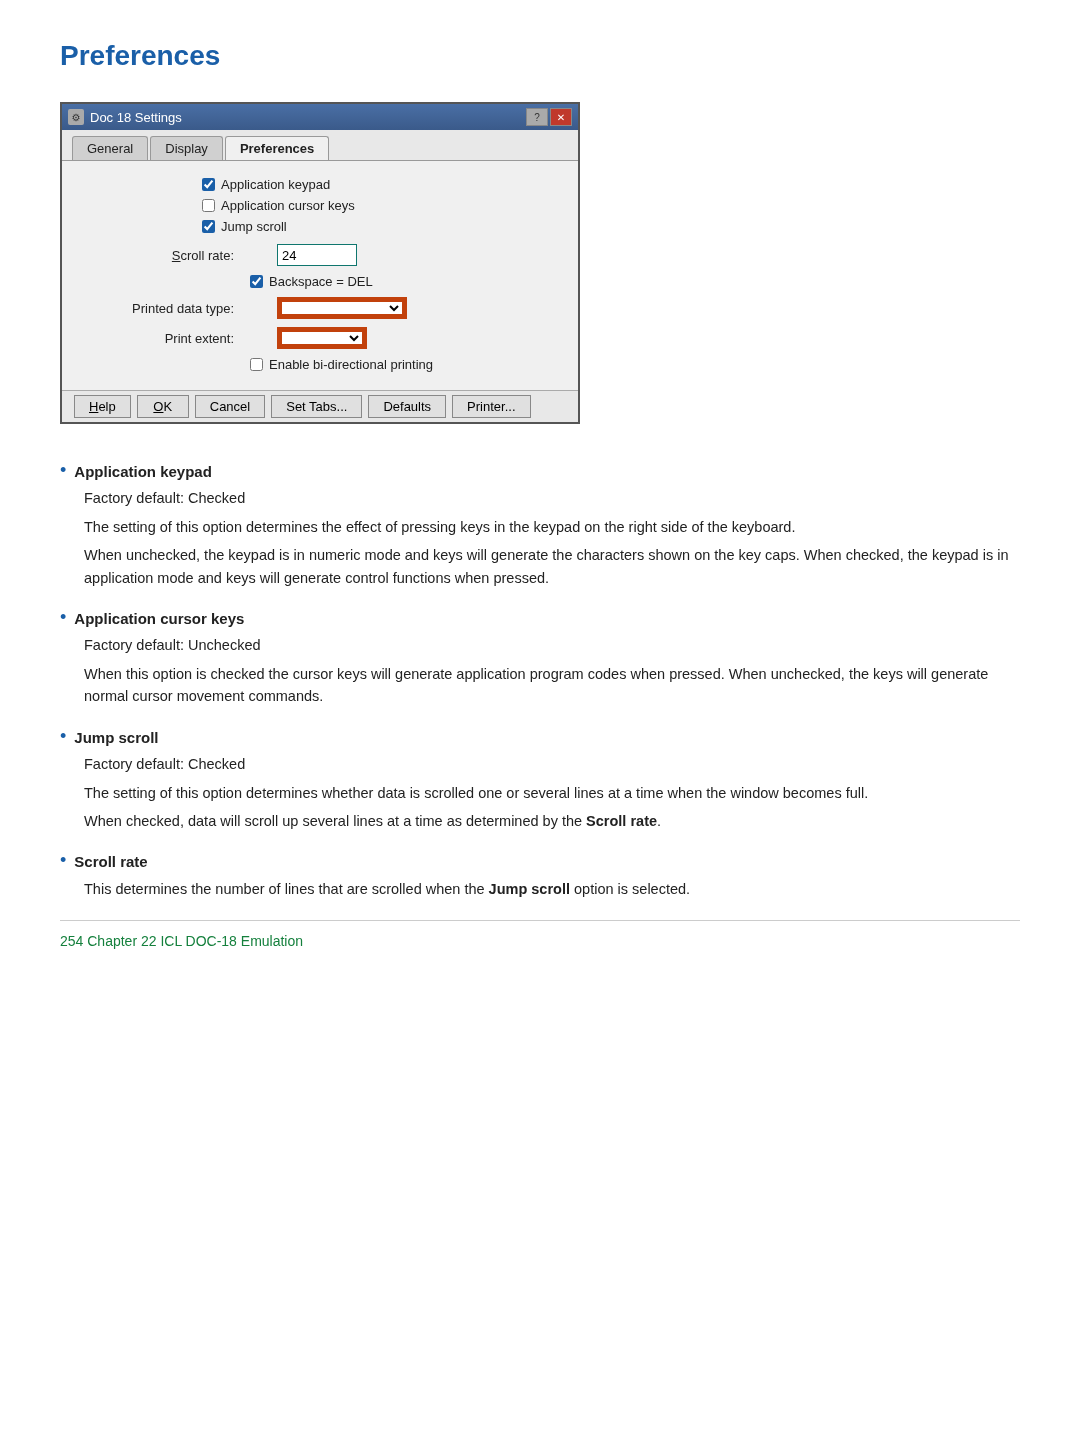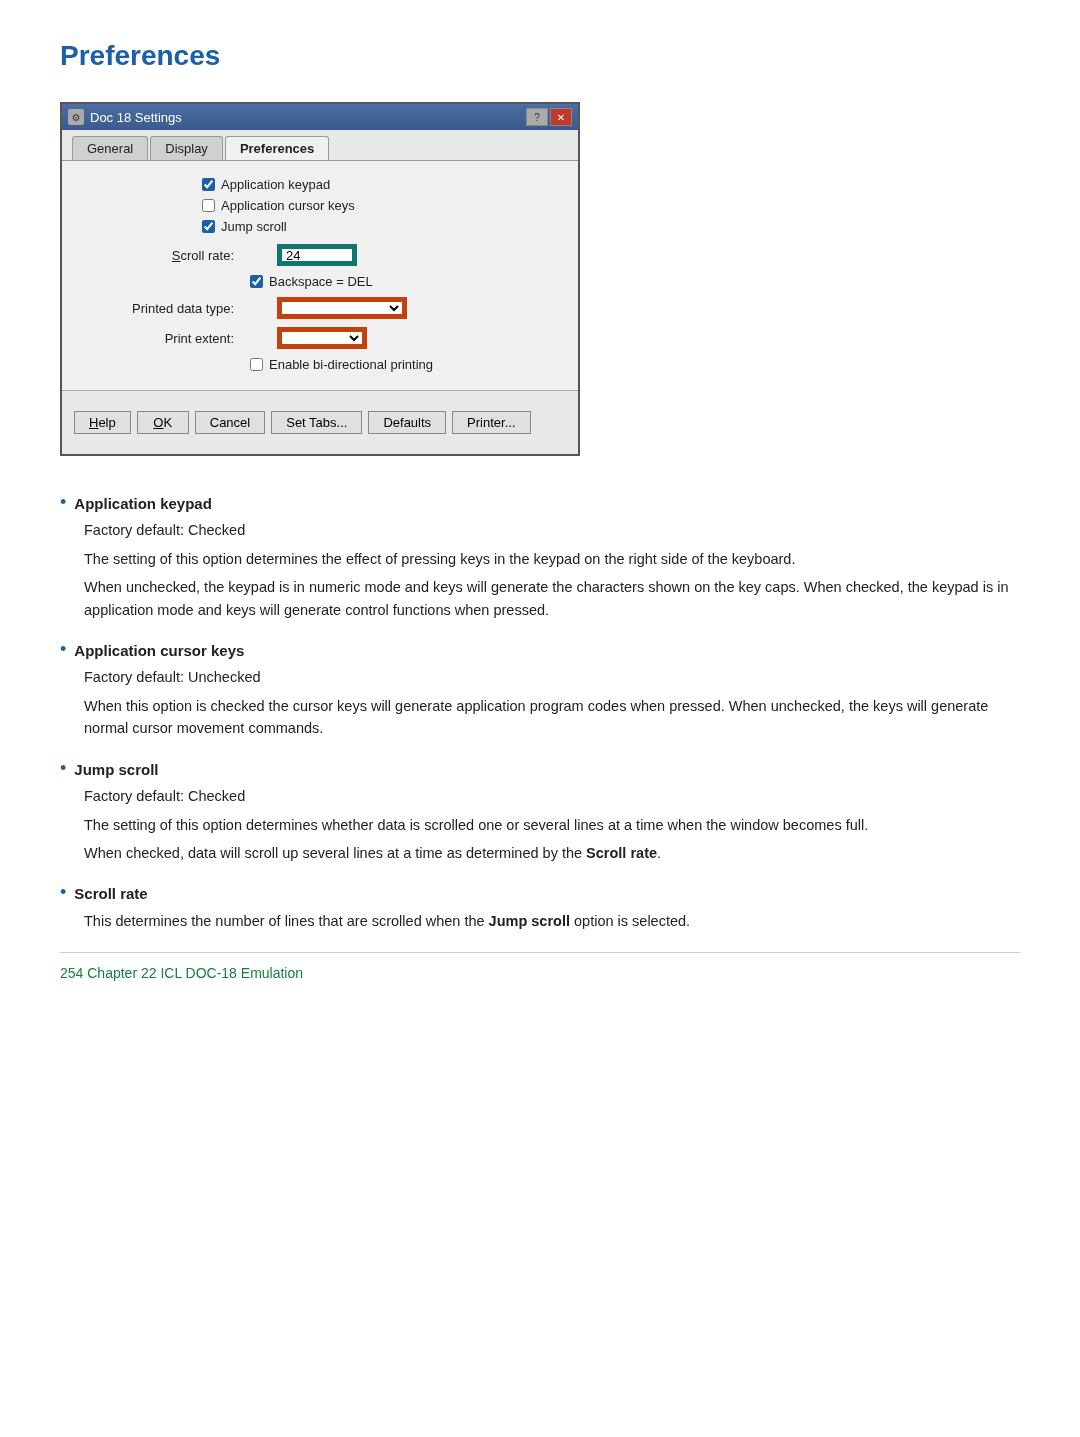--- a/index.html
+++ b/index.html
@@ -128,40 +128,40 @@
     .form-label {
       width: 160px;
       text-align: right;
       padding-right: 8px;
       color: #222;
     }
 
     .form-label u { text-decoration: underline; }
 
     .form-input {
-      border: 5px solid #0f766e;
+      border: 1px solid #0f766e;
       background: #fff;
       padding: 2px 4px;
       font-size: 13px;
       height: 22px;
     }
 
     .form-select {
       border: 5px solid #c2410c;
       background: #fff;
       padding: 6px 4px;
       font-size: 10px;
       height: 22px;
       width: 130px;
     }
 
     .dialog-footer {
       display: flex;
       align-items: center;
-      padding: 20px 12px;
+      padding: 4px 12px;
       border-top: 1px solid #aaa;
       background: #e8e8e8;
       gap: 6px;
     }
 
     .dlg-btn {
       padding: 3px 14px;
       font-size: 13px;
       background: #e0e0e0;
       border: 1px solid #888;

